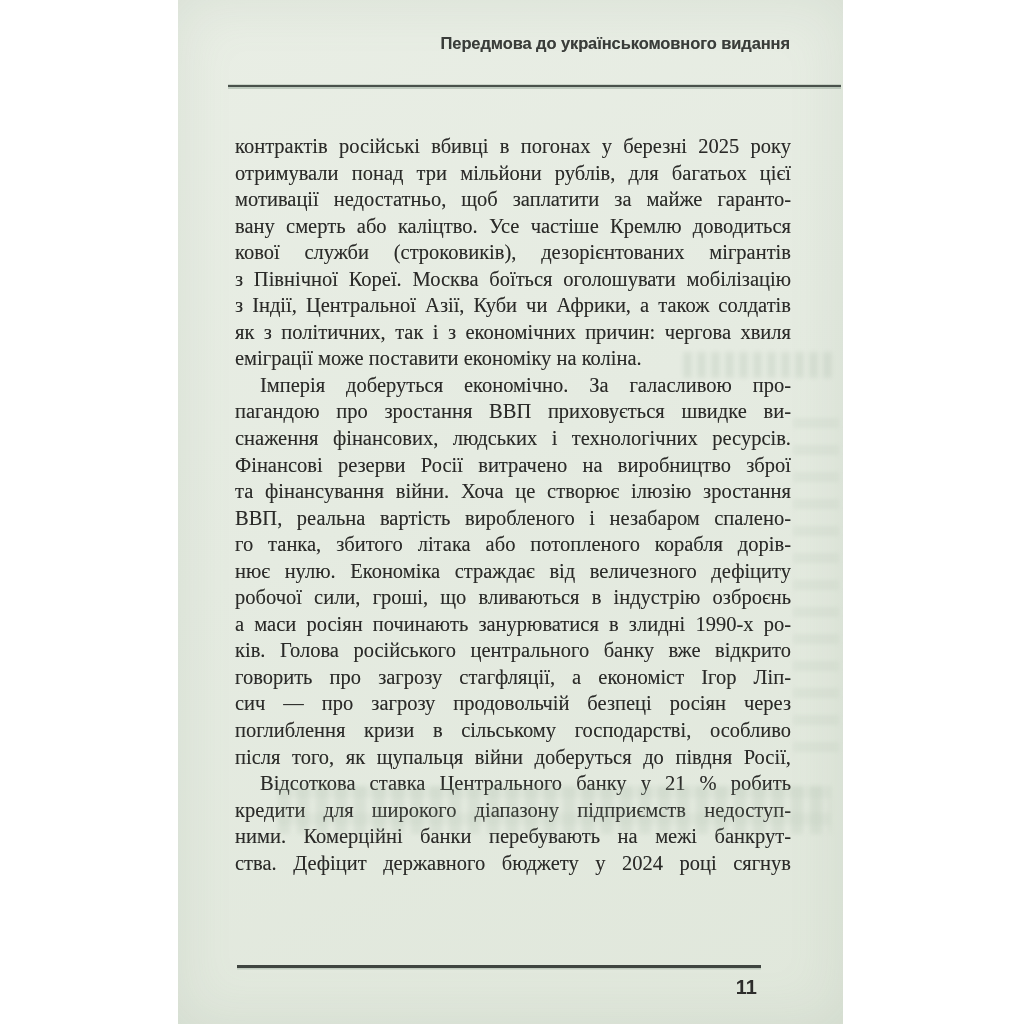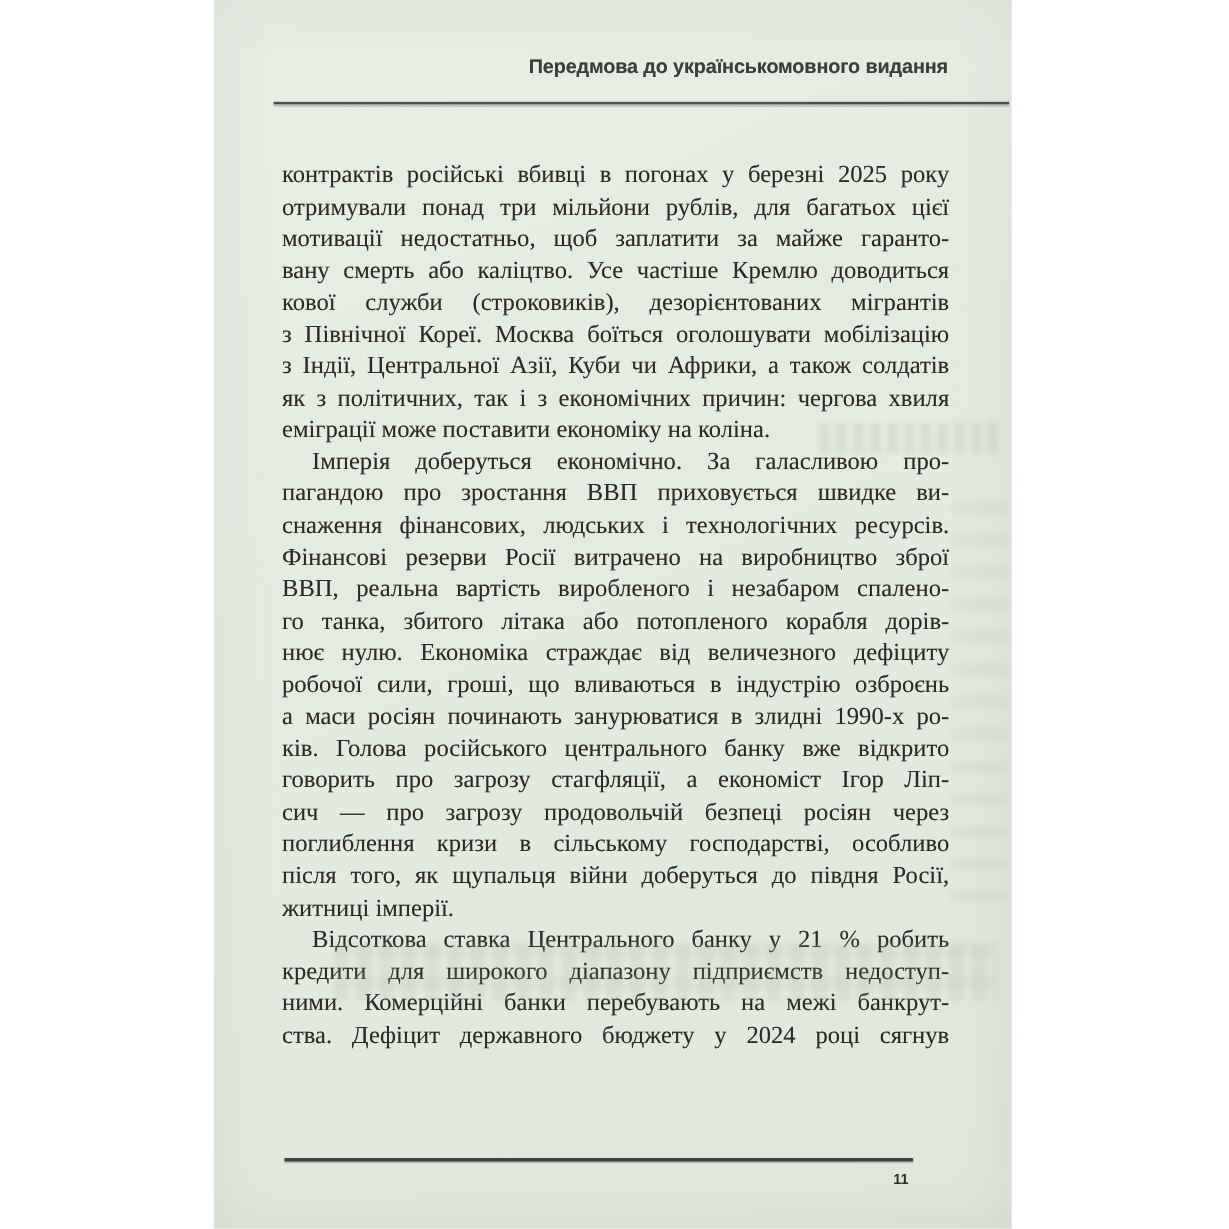--- a/index.html
+++ b/index.html
@@ -7,21 +7,21 @@
     width:1024px;height:1024px;position:relative;overflow:hidden;
     background:#ffffff;
     font-family:"Liberation Serif","DejaVu Serif",serif;
   }
   .scan-page{
     position:absolute;left:178px;top:0;width:665px;height:1024px;
     background:linear-gradient(155deg,#e9eee5 0%,#e5ebe1 45%,#e0e7db 100%);
     box-shadow:inset 0 0 55px rgba(120,140,118,.14);
   }
   .running-header{
-    position:absolute;top:47px;right:53px;
+    position:absolute;top:34px;right:53px;
     font-family:"Liberation Sans","DejaVu Sans",sans-serif;
     font-weight:bold;font-size:16.5px;letter-spacing:-0.1px;
     color:#3a3d3a;
     text-shadow:0 0 .5px rgba(60,65,60,.45);
     white-space:nowrap;
   }
   .header-rule{
     position:absolute;top:85px;left:50px;right:2px;height:2px;
     background:#49514b;
     box-shadow:0 2px 0 rgba(140,160,145,.45), 0 -1px 0 rgba(150,165,150,.35);
@@ -40,21 +40,21 @@
   .line.para-end{text-align-last:left;}
   .line.indent{text-indent:25px;}
   .footer-rule{
     position:absolute;top:965px;left:59px;width:524px;height:2.5px;
     background:#3f4540;
     box-shadow:0 1.5px 0 rgba(140,160,145,.4);
   }
   .page-number{
     position:absolute;top:976px;right:86px;
     font-family:"Liberation Sans","DejaVu Sans",sans-serif;
-    font-weight:bold;font-size:12px;color:#2d2d2b;
+    font-weight:bold;font-size:20px;color:#2d2d2b;
   }
   
   .bleed{
     position:absolute;pointer-events:none;filter:blur(2px);opacity:.55;
   }
   .bleed-1{
     top:352px;right:10px;width:150px;height:26px;
     background:repeating-linear-gradient(90deg,rgba(158,178,158,.35) 0 9px,rgba(229,235,225,0) 9px 14px);
   }
   .bleed-2{
@@ -83,31 +83,31 @@
       <div class="line">вану смерть або каліцтво. Усе частіше Кремлю доводиться</div>
       <div class="line">кової служби (строковиків), дезорієнтованих мігрантів</div>
       <div class="line">з Північної Кореї. Москва боїться оголошувати мобілізацію</div>
       <div class="line">з Індії, Центральної Азії, Куби чи Африки, а також солдатів</div>
       <div class="line">як з політичних, так і з економічних причин: чергова хвиля</div>
       <div class="line para-end">еміграції може поставити економіку на коліна.</div>
       <div class="line indent">Імперія доберуться економічно. За галасливою про-</div>
       <div class="line">пагандою про зростання ВВП приховується швидке ви-</div>
       <div class="line">снаження фінансових, людських і технологічних ресурсів.</div>
       <div class="line">Фінансові резерви Росії витрачено на виробництво зброї</div>
+      <div class="line">та фінансування війни. Хоча це створює ілюзію зростання</div>
       <div class="line">ВВП, реальна вартість виробленого і незабаром спалено-</div>
       <div class="line">го танка, збитого літака або потопленого корабля дорів-</div>
       <div class="line">нює нулю. Економіка страждає від величезного дефіциту</div>
       <div class="line">робочої сили, гроші, що вливаються в індустрію озброєнь</div>
       <div class="line">а маси росіян починають занурюватися в злидні 1990-х ро-</div>
       <div class="line">ків. Голова російського центрального банку вже відкрито</div>
       <div class="line">говорить про загрозу стагфляції, а економіст Ігор Ліп-</div>
       <div class="line">сич — про загрозу продовольчій безпеці росіян через</div>
       <div class="line">поглиблення кризи в сільському господарстві, особливо</div>
       <div class="line">після того, як щупальця війни доберуться до півдня Росії,</div>
-      <div class="line para-end">житниці імперії.</div>
       <div class="line indent">Відсоткова ставка Центрального банку у 21 % робить</div>
       <div class="line">кредити для широкого діапазону підприємств недоступ-</div>
       <div class="line">ними. Комерційні банки перебувають на межі банкрут-</div>
       <div class="line">ства. Дефіцит державного бюджету у 2024 році сягнув</div>
     </div>
 
   <div class="bleed bleed-1"></div>
   <div class="bleed bleed-2"></div>
   <div class="bleed bleed-3"></div>
 

